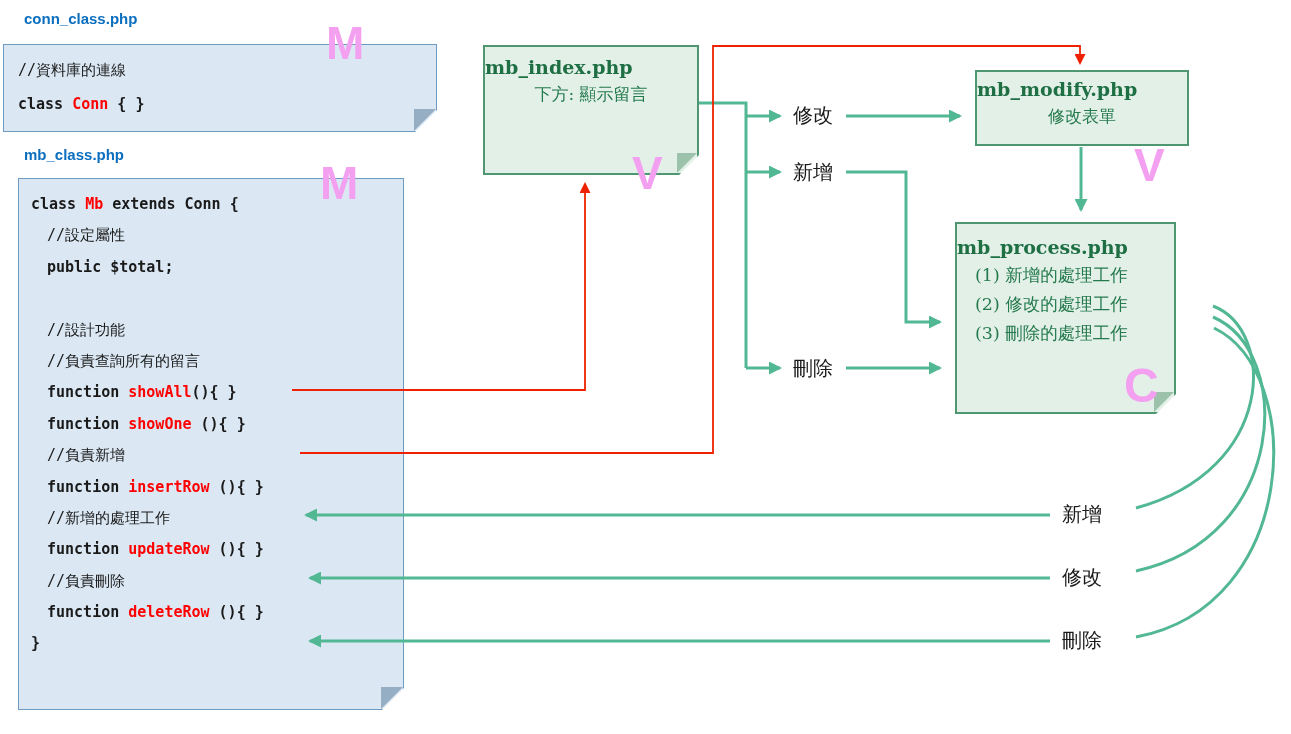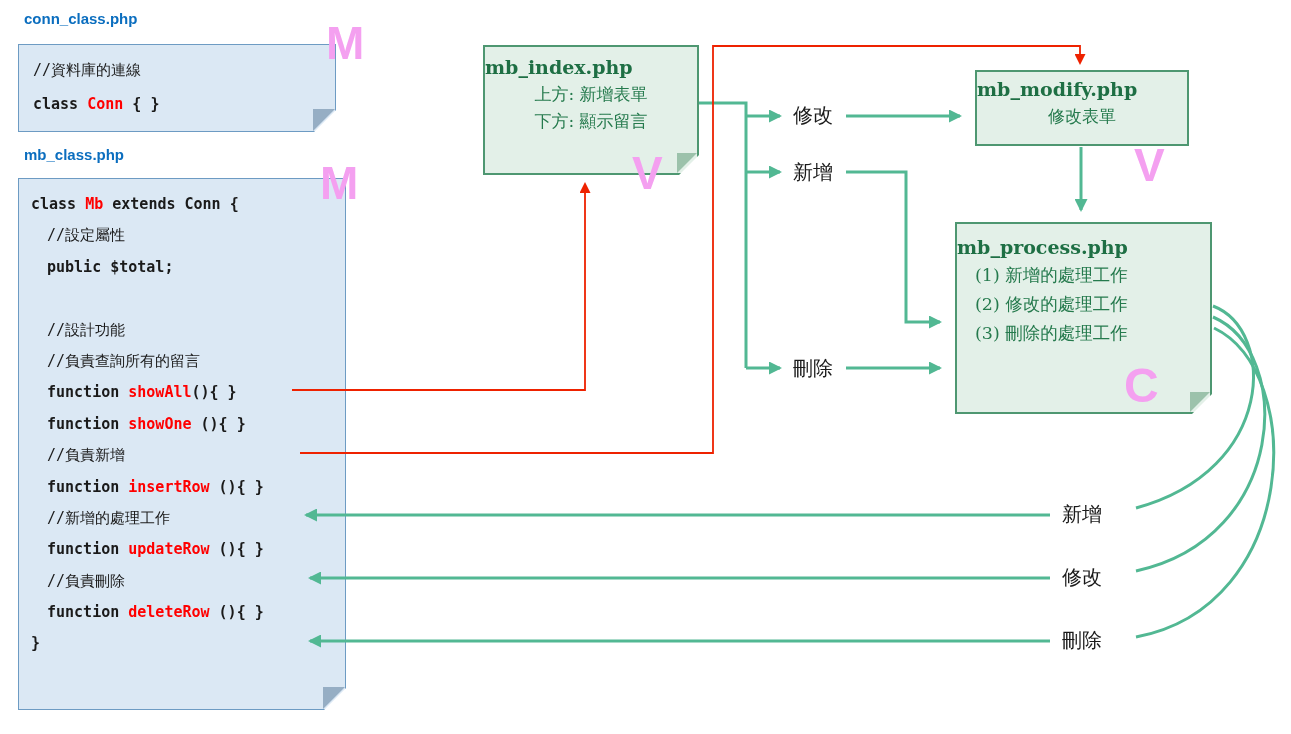--- a/index.html
+++ b/index.html
@@ -83,31 +83,31 @@
 
     <path class="ag" d="M 1050 515 L 306 515" marker-end="url(#ag)"></path>
     <path class="ag" d="M 1050 578 L 310 578" marker-end="url(#ag)"></path>
     <path class="ag" d="M 1050 641 L 310 641" marker-end="url(#ag)"></path>
 
     <path class="ar" d="M 292 390 L 585 390 L 585 184" marker-end="url(#ar)"></path>
     <path class="ar" d="M 300 453 L 713 453 L 713 46 L 1080 46 L 1080 63" marker-end="url(#ar)"></path>
   </svg>
 
   <div class="file-label" style="left:24px;top:10px">conn_class.php</div>
-  <div class="note note-blue" style="left:18px;top:44px;width:318px;height:88px">
+  <div class="note note-blue" style="left:3px;top:44px;width:434px;height:88px">
     <div class="conn-pad">
       <div class="code-line cm">//資料庫的連線</div>
       <div class="code-line cd"><span>class </span><span class="red">Conn</span><span> { }</span></div>
     </div>
     <div class="fold fold-blue"></div>
   </div>
   <div class="mvc-letter" style="left:326px;top:16px">M</div>
 
   <div class="file-label" style="left:24px;top:146px">mb_class.php</div>
-  <div class="note note-blue" style="left:18px;top:178px;width:328px;height:532px">
+  <div class="note note-blue" style="left:18px;top:178px;width:386px;height:532px">
     <div class="code-pad">
         <div class="code-line cd"><span>class </span><span class="red">Mb</span><span> extends Conn {</span></div>
         <div class="code-line ind cm">//設定屬性</div>
         <div class="code-line ind cd">public $total;</div>
         <div class="code-line">&nbsp;</div>
         <div class="code-line ind cm">//設計功能</div>
         <div class="code-line ind cm">//負責查詢所有的留言</div>
         <div class="code-line ind cd"><span>function </span><span class="red">showAll</span><span>(){ }</span></div>
         <div class="code-line ind cd"><span>function </span><span class="red">showOne </span><span>(){ }</span></div>
         <div class="code-line ind cm">//負責新增</div>
@@ -118,36 +118,35 @@
         <div class="code-line ind cd"><span>function </span><span class="red">deleteRow </span><span>(){ }</span></div>
         <div class="code-line cd">}</div>
       </div>
     <div class="fold fold-blue"></div>
   </div>
   <div class="mvc-letter" style="left:320px;top:156px">M</div>
 
   <div class="note note-green" style="left:483px;top:45px;width:216px;height:130px">
     <div class="gtitle">mb_index.php</div>
     <div class="glines">
-        <div class="gline">上方: 新增表單</div>
         <div class="gline">下方: 顯示留言</div>
       </div>
     <div class="fold fold-green"></div>
   </div>
   <div class="mvc-letter" style="left:632px;top:146px">V</div>
 
   <div class="note note-green-plain" style="left:975px;top:70px;width:214px;height:76px">
     <div class="gtitle" style="margin-top:6px">mb_modify.php</div>
     <div class="glines">
         <div class="gline">修改表單</div>
       </div>
   </div>
   <div class="mvc-letter" style="left:1134px;top:138px">V</div>
 
-  <div class="note note-green" style="left:955px;top:222px;width:257px;height:192px">
+  <div class="note note-green" style="left:955px;top:222px;width:221px;height:192px">
     <div class="gtitle" style="margin-top:12px">mb_process.php</div>
     <div class="glines glines-left">
         <div class="gline">(1) 新增的處理工作</div>
         <div class="gline">(2) 修改的處理工作</div>
         <div class="gline">(3) 刪除的處理工作</div>
       </div>
     <div class="fold fold-green"></div>
   </div>
   <div class="mvc-letter" style="left:1124px;top:358px;font-size:48px">C</div>
 

